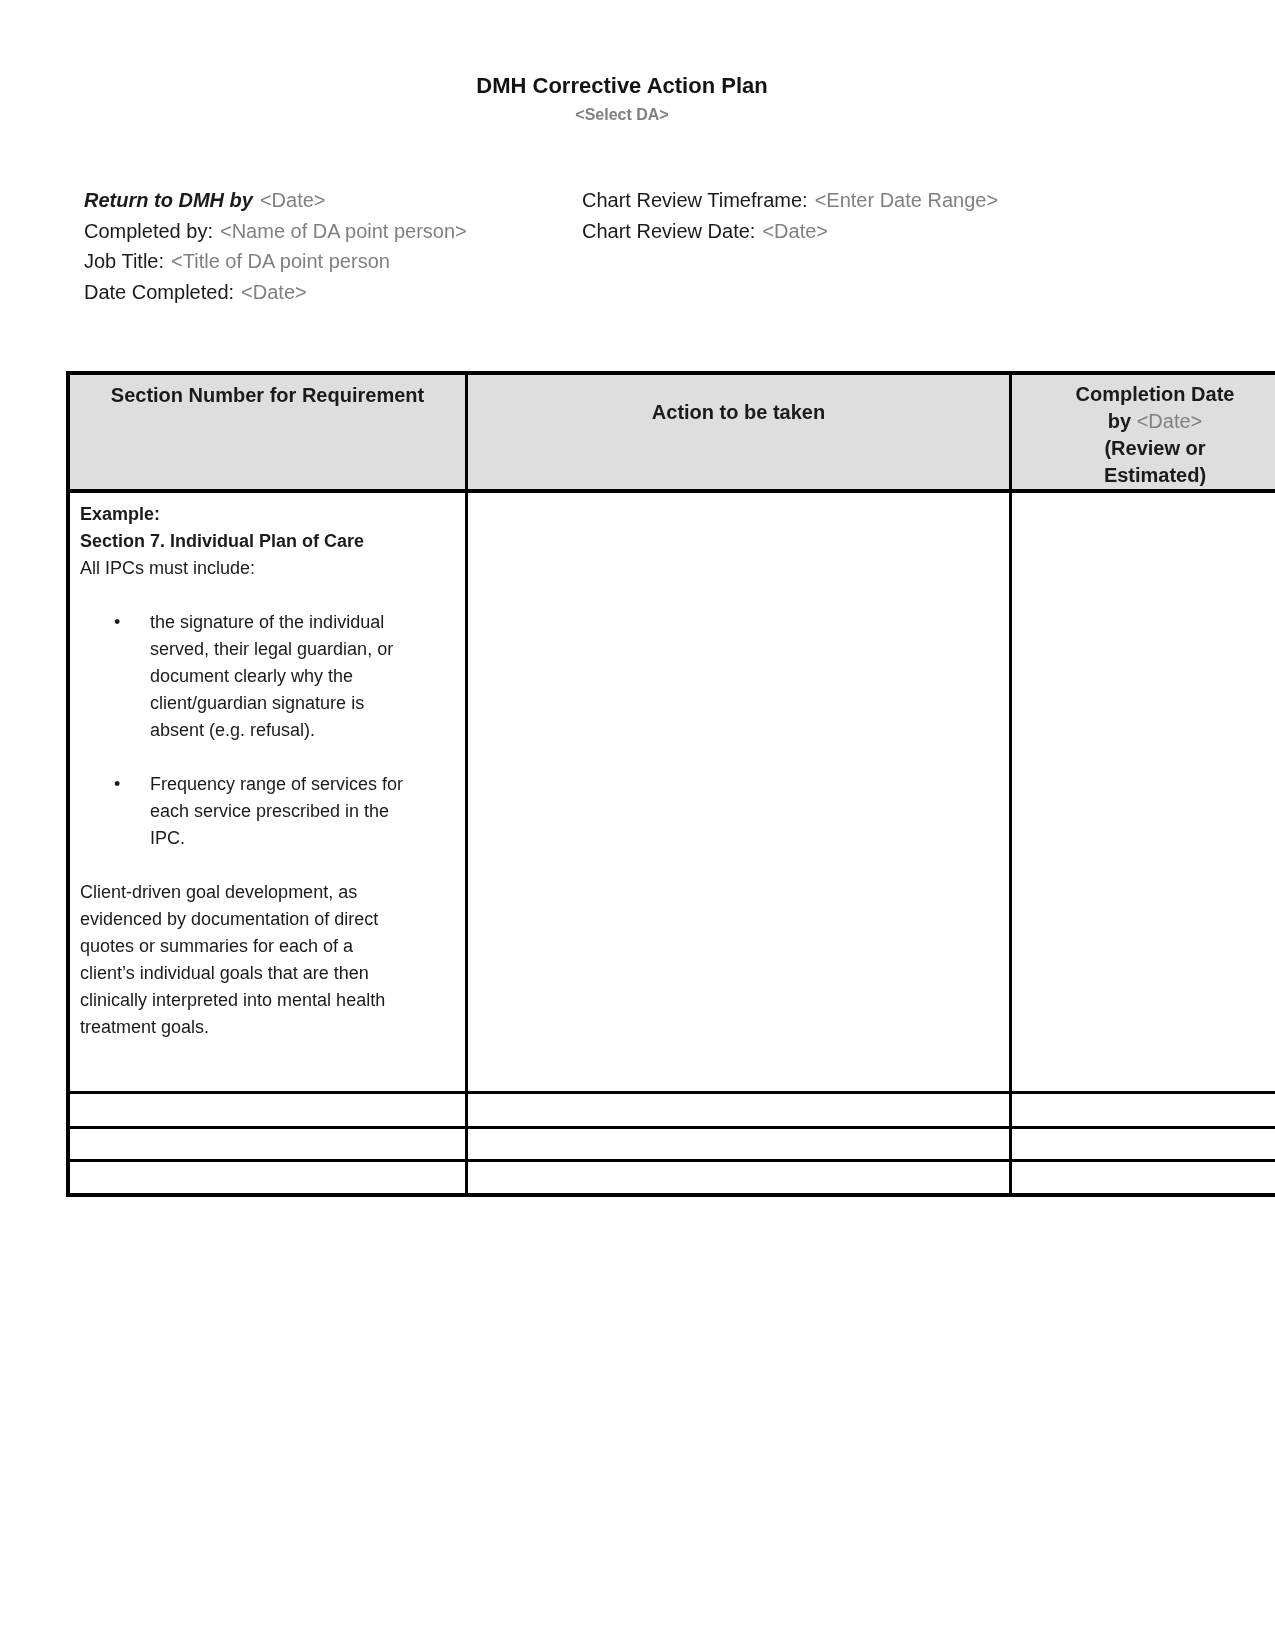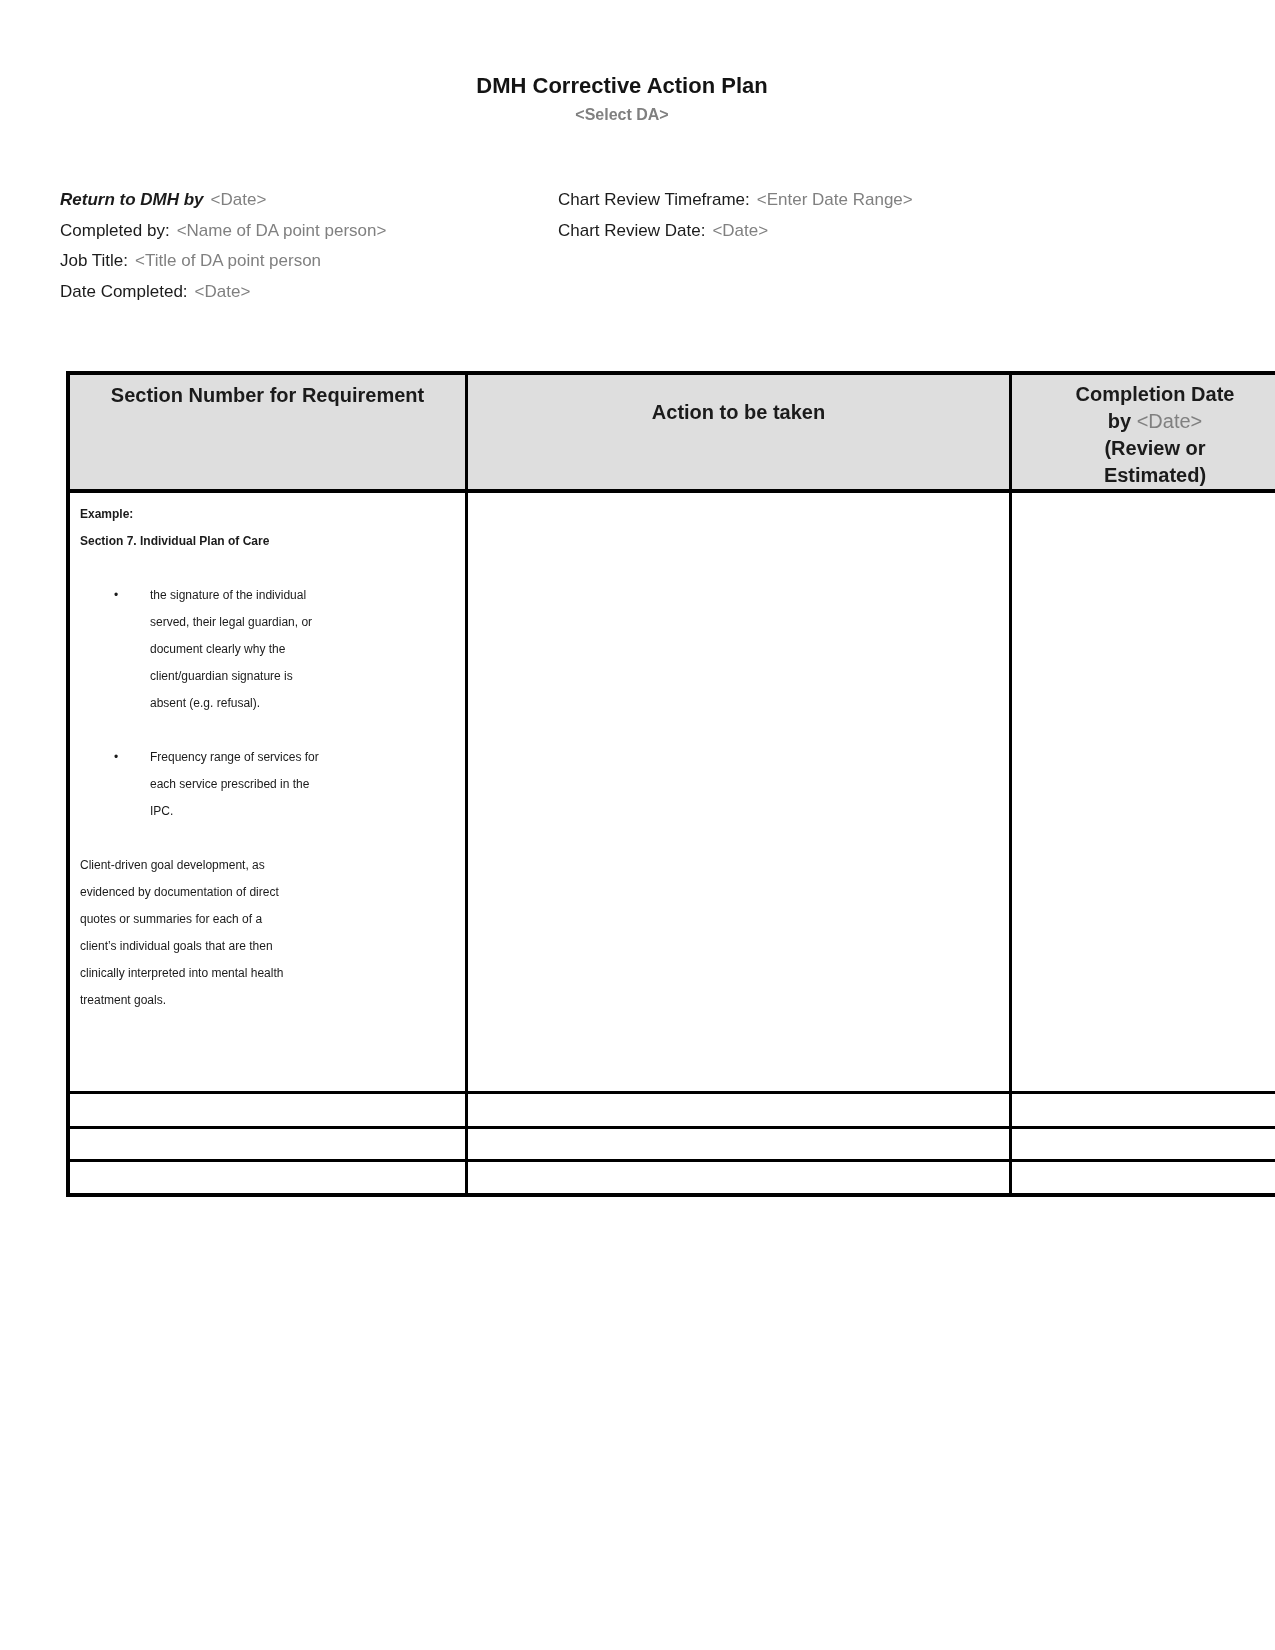--- a/index.html
+++ b/index.html
@@ -15,21 +15,21 @@
   }
   
   .doc-title-block {
     position: absolute;
     top: 72px; left: 72px; width: 1100px;
     text-align: center;
   }
   .doc-title { font-size: 22px; font-weight: bold; color: #141414; line-height: 28px; text-align: center; }
   .doc-subtitle { font-size: 16px; font-weight: bold; color: var(--ph, #808080); line-height: 28px; margin-top: 1px; }
   
-  .meta { position: absolute; top: 185px; left: 60px; right: 60px; font-size: 17px; }
+  .meta { position: absolute; top: 185px; left: 84px; right: 60px; font-size: 20px; }
   .meta-row { display: flex; line-height: 30.5px; }
   .meta-left { width: 498px; flex: 0 0 498px; }
   .meta-label { color: #1b1b1b; }
   .meta-label.bold-italic { font-weight: bold; font-style: italic; }
   .meta-value { color: var(--ph, #808080); margin-left: 7px; }
   
   .cap-table {
     position: absolute;
     left: 66px; top: 371px; width: 1236px;
     border: 4px solid #000;
@@ -38,21 +38,21 @@
   .t-row:last-child { border-bottom: none; }
   .t-row.header { border-bottom: 4px solid #000; }
   .cell { border-right: 3px solid #000; }
   .cell:last-child { border-right: none; }
   .header .cell { background: var(--hfill, #dedede); min-height: 104px; text-align: center; font-weight: bold; font-size: 20px; line-height: 27px; }
   .hc1 { padding-top: 7px; }
   .hc2 { padding-top: 24px; }
   .hc3 { padding-top: 6px; }
   .hc3 .ph { color: var(--ph, #808080); font-weight: normal; }
   .example-row .cell { min-height: 598px; }
-  .example-cell { padding: 8px 10px 12px 10px; font-size: 12px; line-height: 27px; color: #1b1b1b; }
+  .example-cell { padding: 8px 10px 12px 10px; font-size: 18px; line-height: 27px; color: #1b1b1b; }
   .example-cell .bold { font-weight: bold; }
   .spacer { height: 27px; }
   .bullet { display: flex; padding-left: 34px; }
   .bullet .dot { flex: 0 0 36px; }
   .wrap { white-space: pre-line; }
   .empty-row-a .cell { height: 32px; }
   .empty-row-b .cell { height: 30px; }
   .empty-row-c .cell { height: 31px; }
 </style>
 </head>
@@ -104,20 +104,21 @@
         <div><span>by</span> <span class="ph">&lt;Date&gt;</span></div>
         <div>(Review or</div>
         <div>Estimated)</div>
       </div>
     </div>
 
     <div class="t-row example-row">
       <div class="cell example-cell">
         <div class="bold">Example:</div>
         <div class="bold">Section 7. Individual Plan of Care</div>
+        <div>All IPCs must include:</div>
         <div class="spacer"></div>
         <div class="bullet">
           <span class="dot">•</span>
           <span class="wrap">the signature of the individual
 served, their legal guardian, or
 document clearly why the
 client/guardian signature is
 absent (e.g. refusal).</span>
         </div>
         <div class="spacer"></div>

